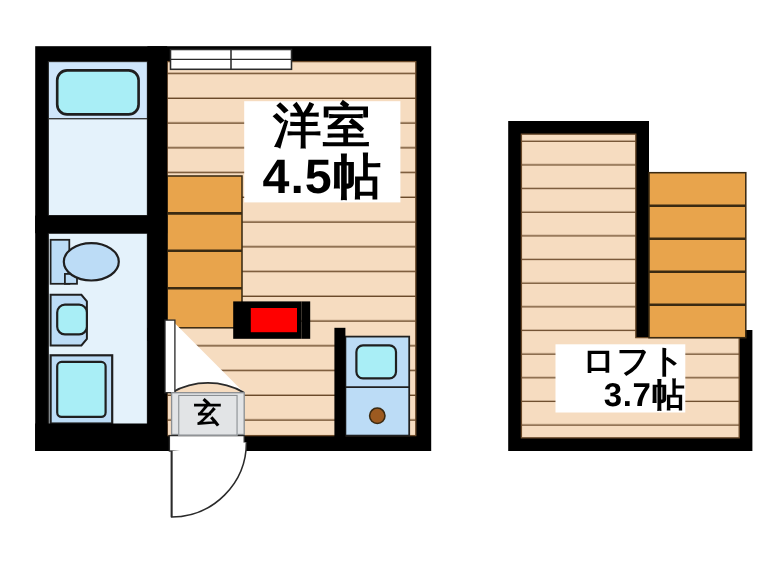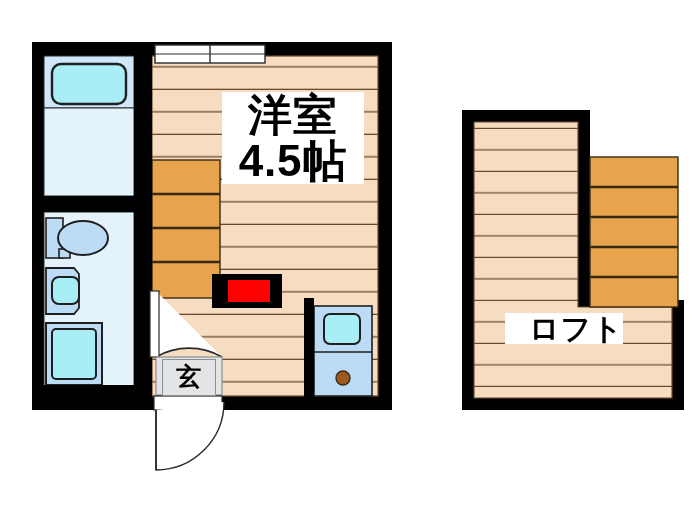--- a/index.html
+++ b/index.html
@@ -196,17 +196,18 @@
 
   </svg>
 
   <div class="room-label" id="label-main">
     <span class="l1">洋室</span>
     <span class="l2">4.5帖</span>
   </div>
 
   <div class="room-label" id="label-loft">
     <span class="l1">ロフト</span>
+    <span class="l2">3.7帖</span>
   </div>
 
   <div class="room-label" id="label-genkan">玄</div>
 
 </div>
 
 </body></html>

